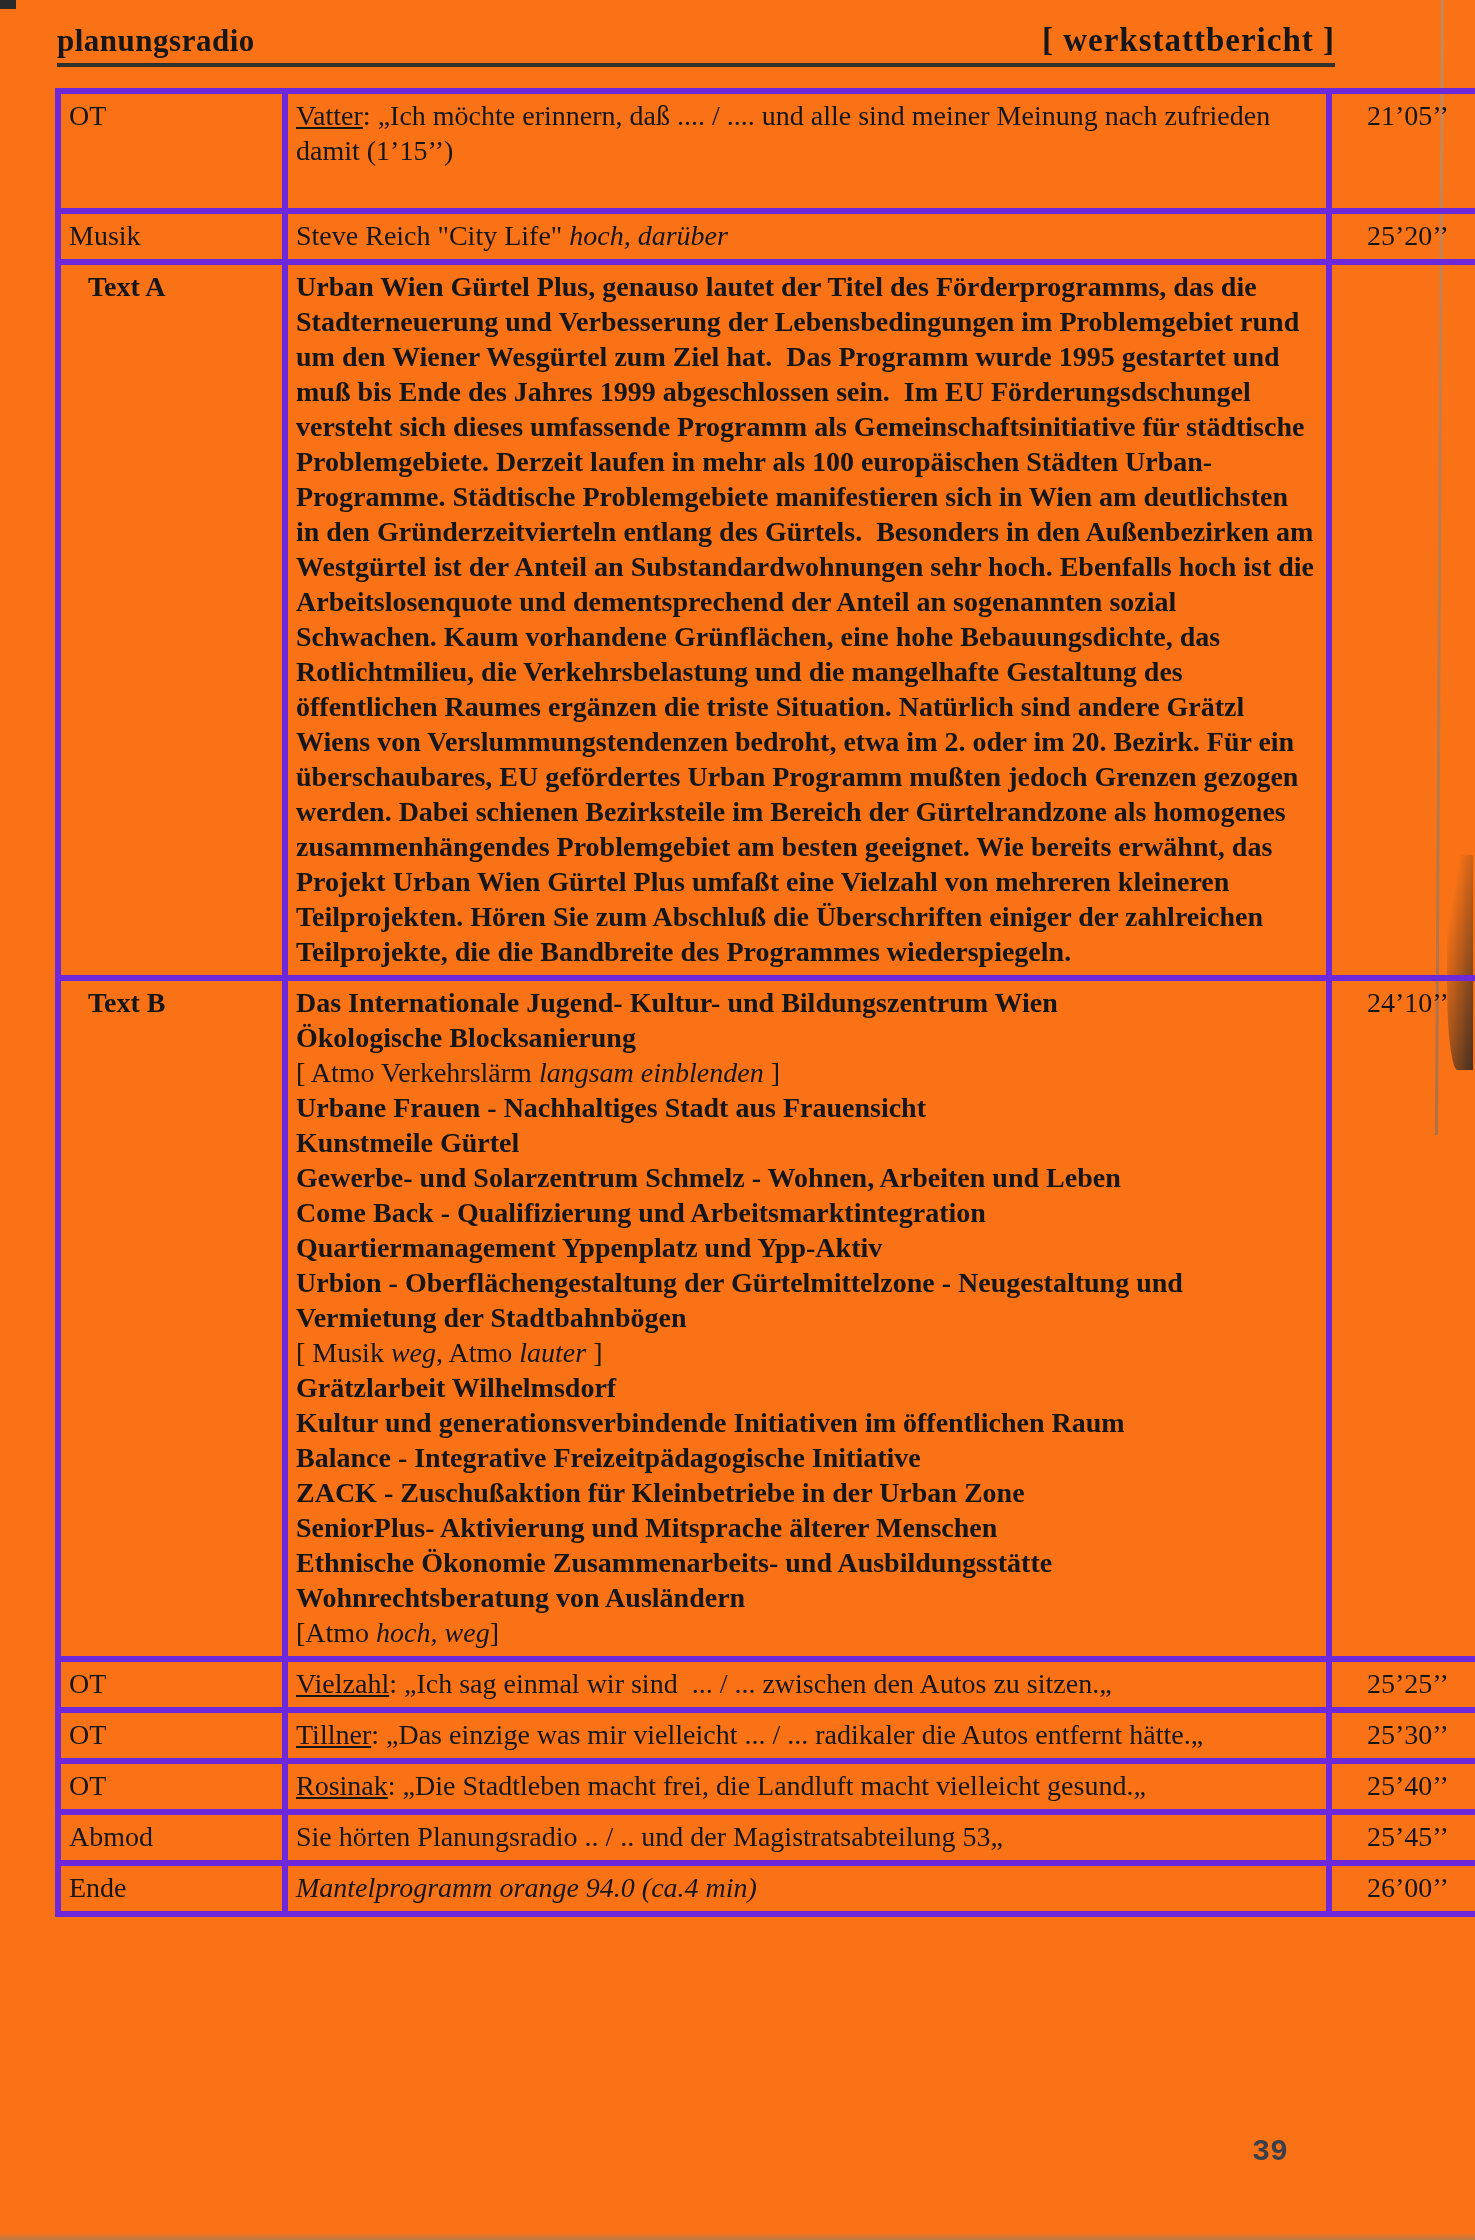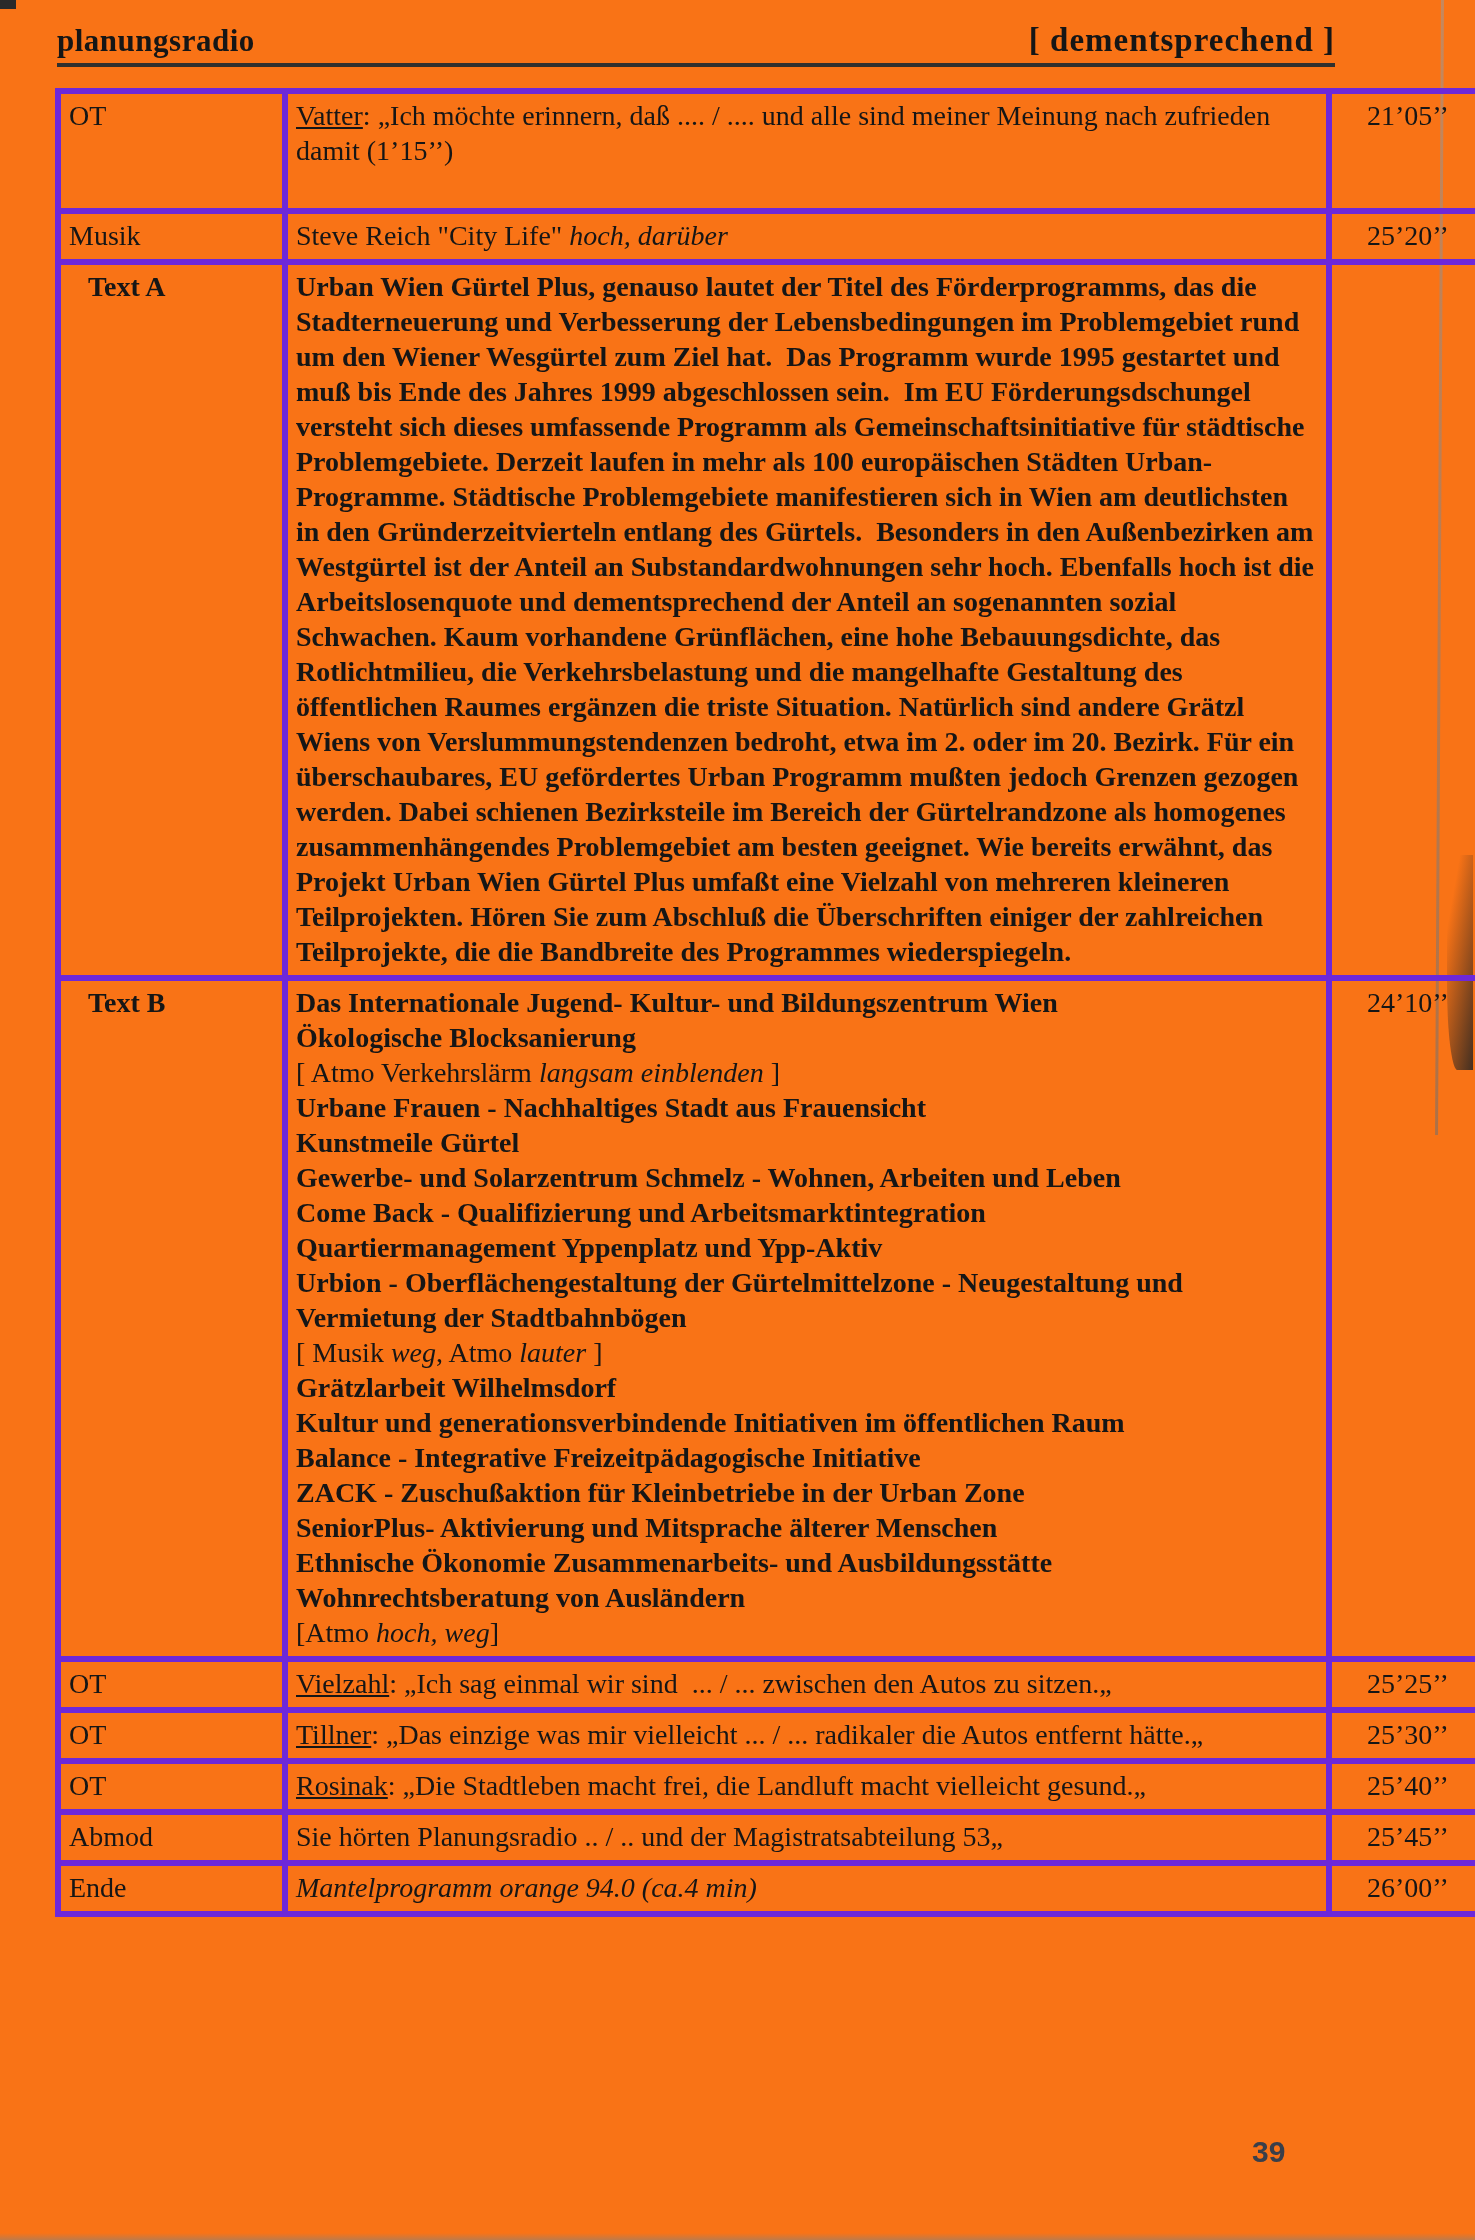--- a/index.html
+++ b/index.html
@@ -49,37 +49,37 @@
   td.col-label.bold{font-weight:bold;padding-left:27px;}
   tr:first-child td.col-content{padding-bottom:40px;}
   .line{white-space:pre-wrap;}
   .line span.b{font-weight:bold;}
   .line span.i{font-style:italic;}
   .line span.u{text-decoration:underline;}
 
   
   .page-number{
     position:absolute;left:1252px;top:2135px;
-    font-family:Liberation Sans, sans-serif;
+    font-family:Liberation Mono, monospace;
     font-size:30px;color:#3a3f4a;font-weight:bold;
   }
 </style>
 </head>
 <body>
 
 <div class="page">
 
   <div class="corner-mark"></div>
   <div class="edge-line"></div>
   <div class="edge-blob"></div>
   <div class="bottom-edge"></div>
 
   <div class="header">
     <span class="header-left">planungsradio</span>
-    <span class="header-right">[ dementsprechend ]</span>
+    <span class="header-right">[ werkstattbericht ]</span>
   </div>
 
   <table class="script">
     <tbody>
         <tr>
           <td class="col-label">OT</td>
           <td class="col-content">
             <div class="line"><span class="u">Vatter</span><span>: „Ich möchte erinnern, daß .... / .... und alle sind meiner Meinung nach zufrieden damit (1’15’’)</span></div>
           </td>
           <td class="col-time">21’05’’</td>

